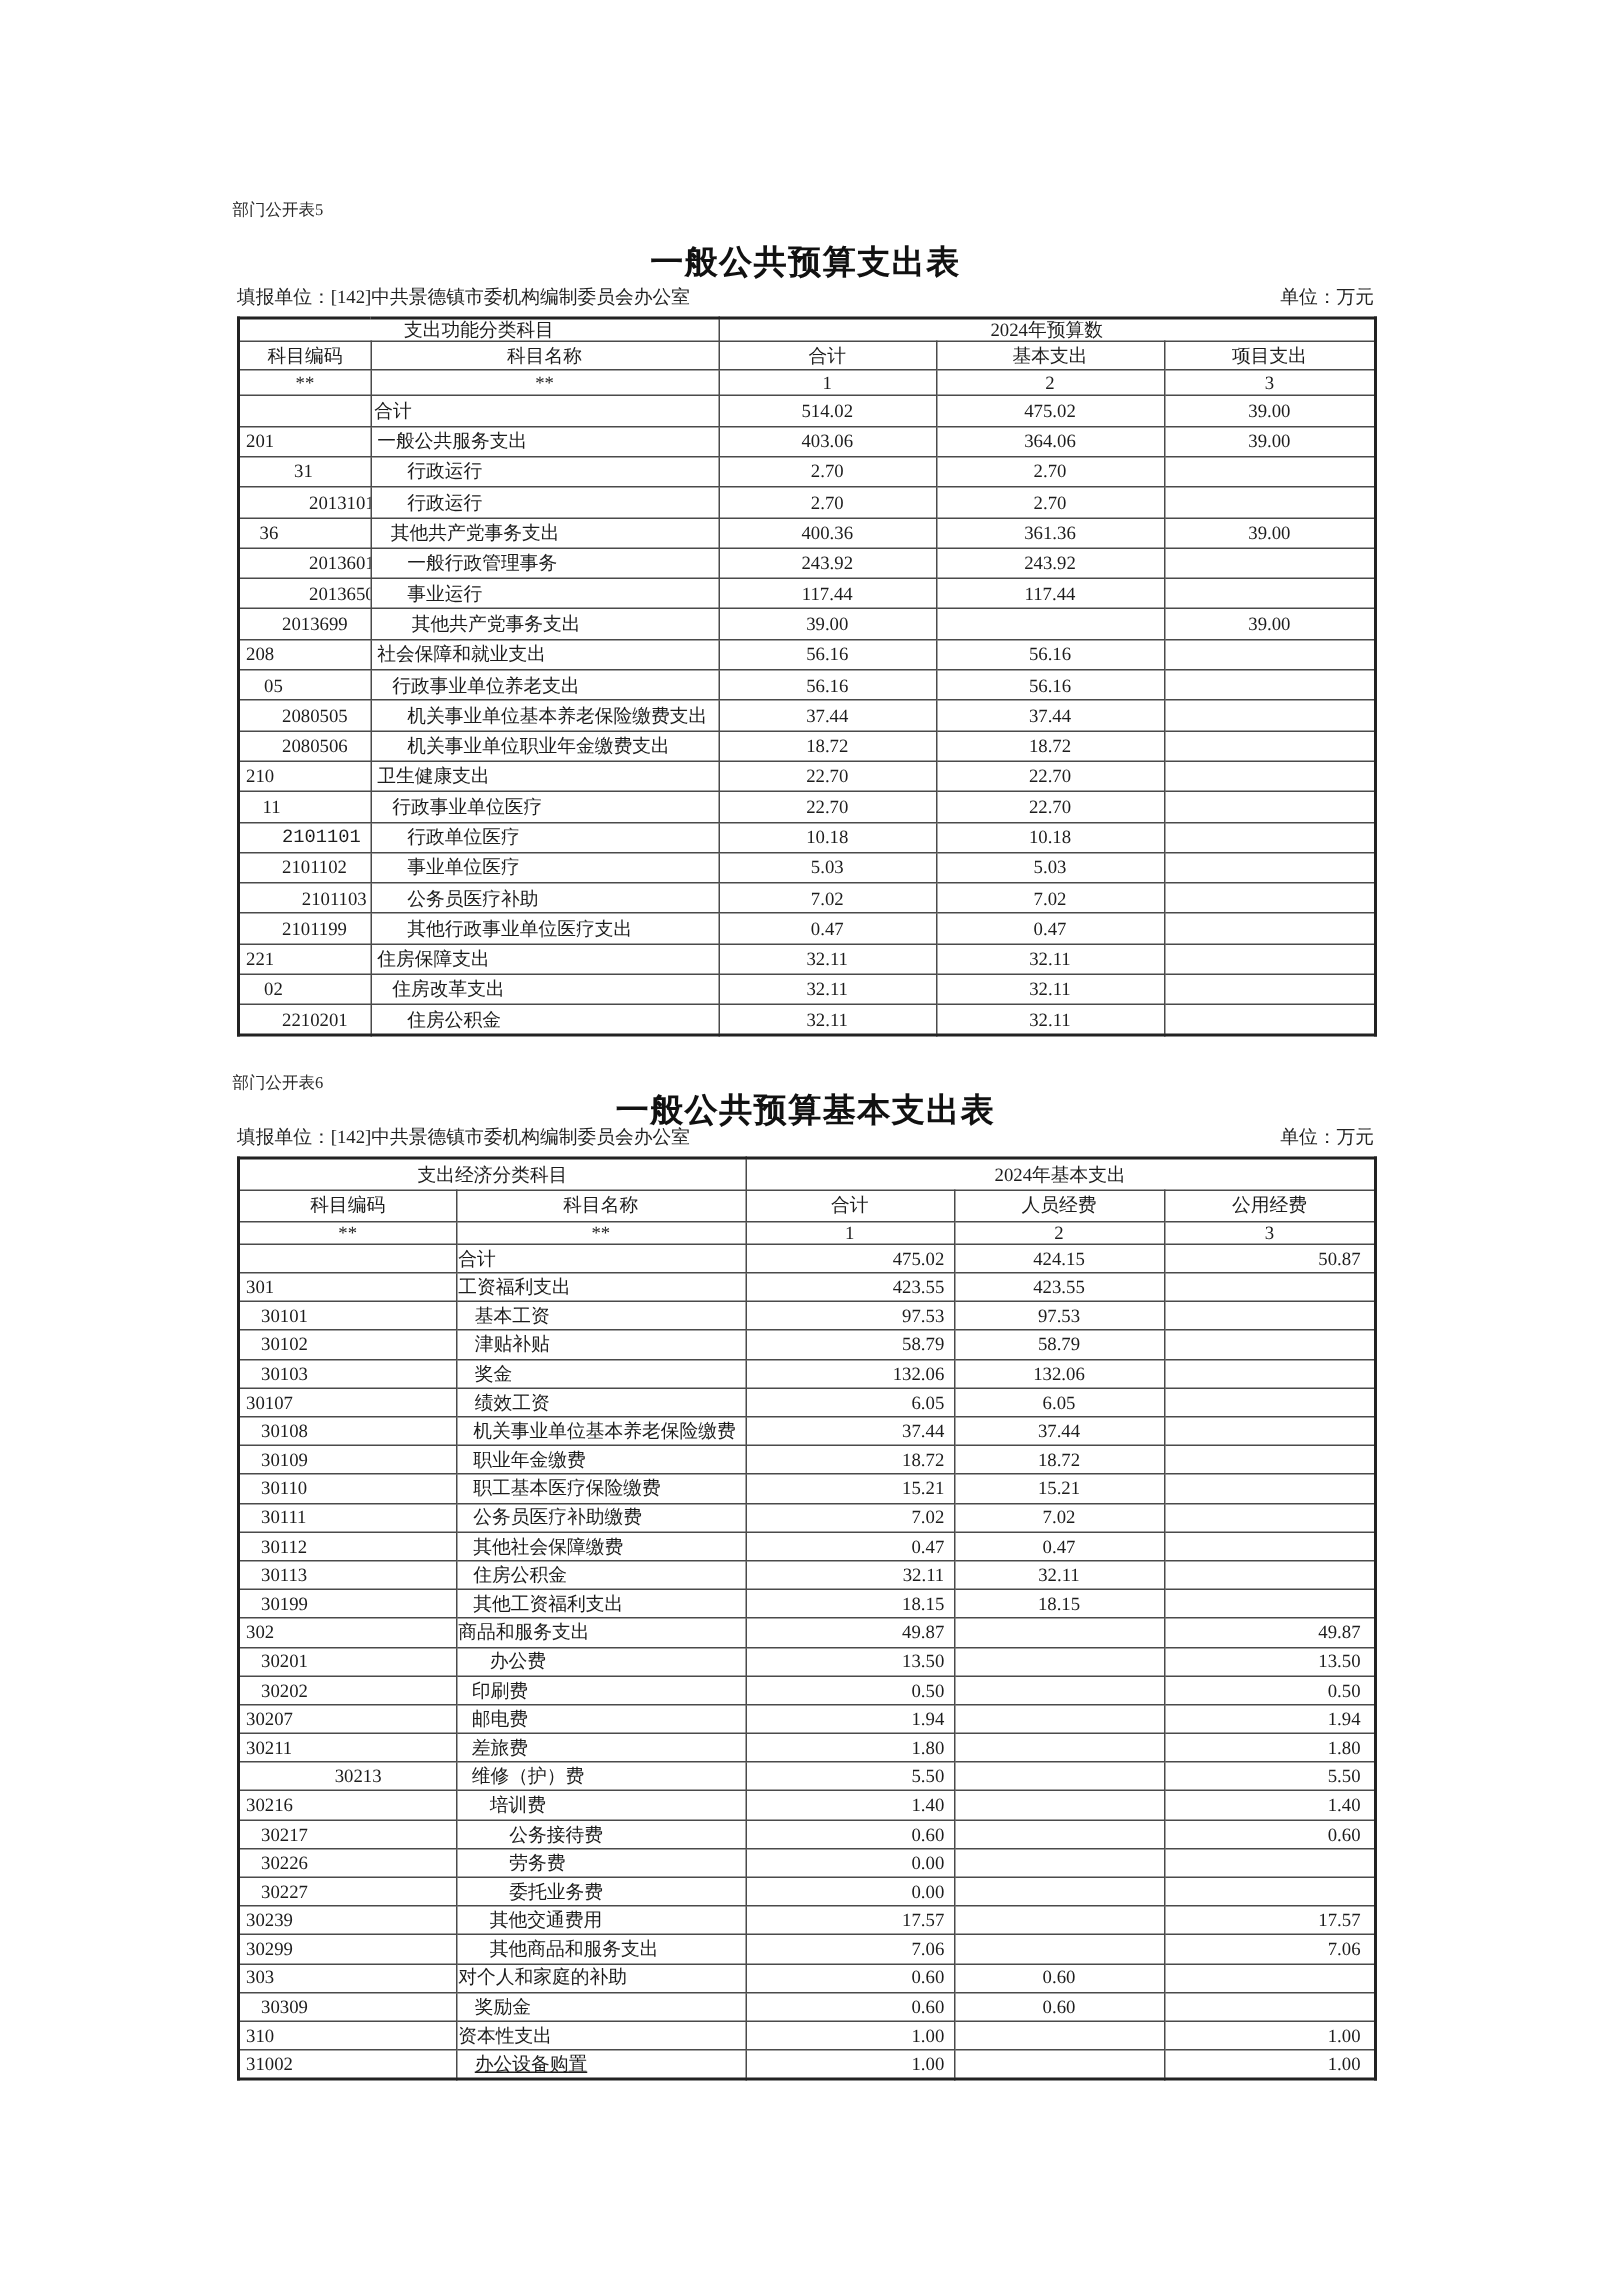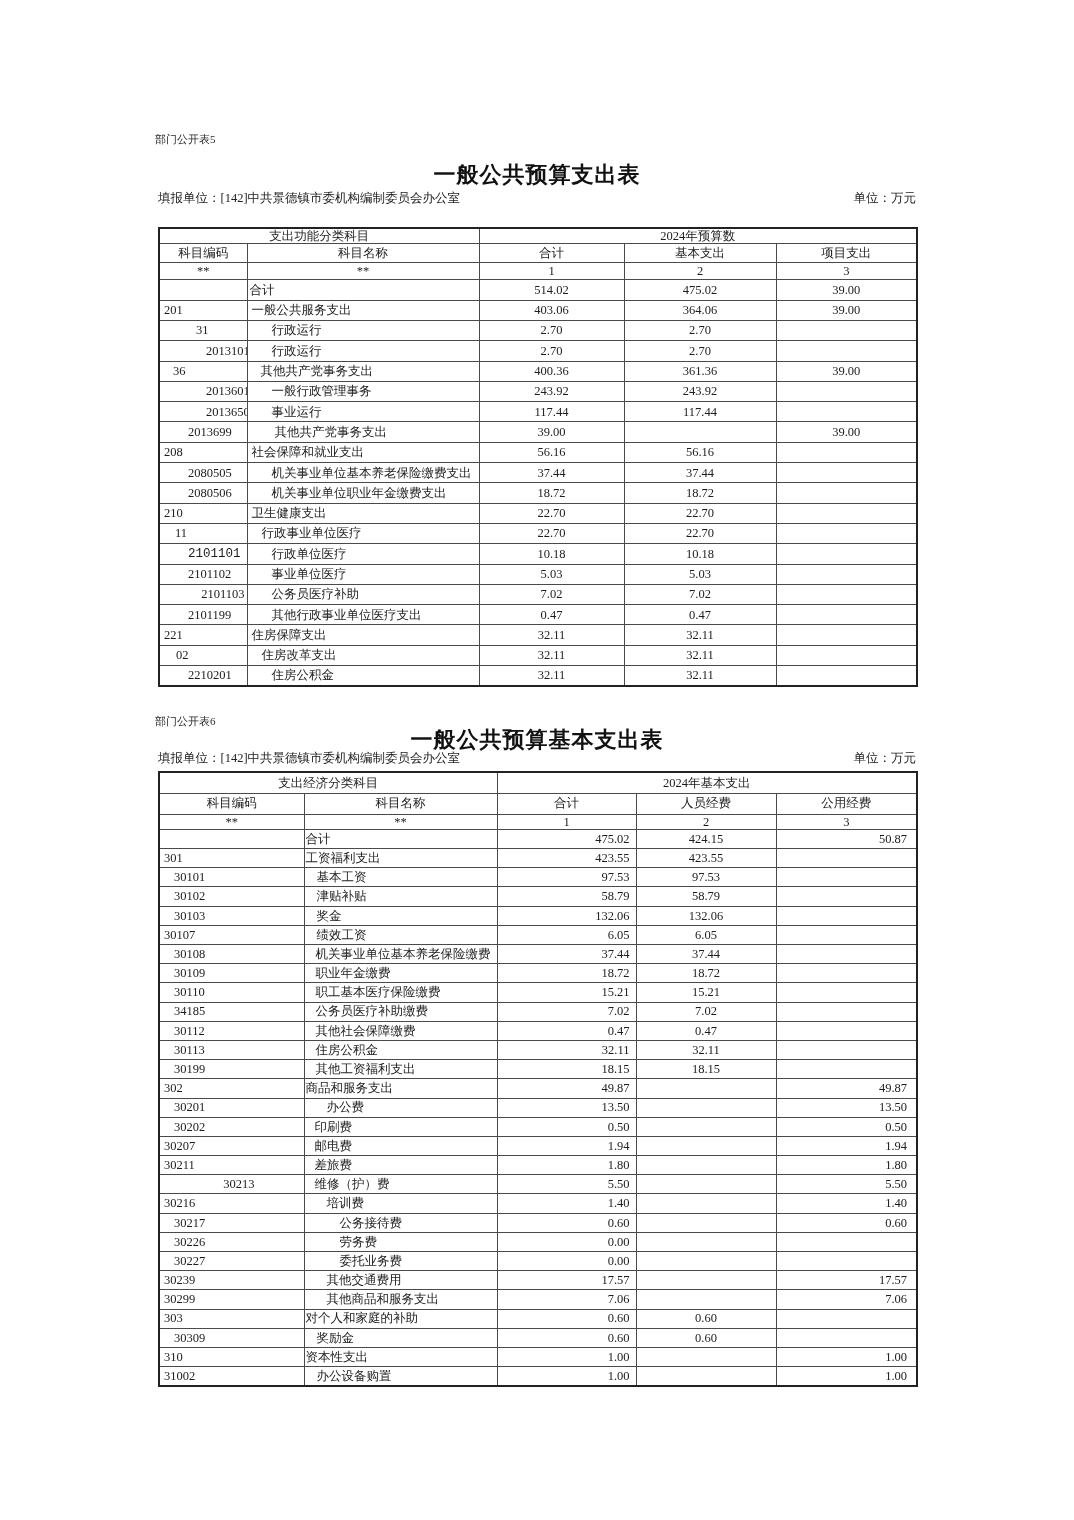--- a/index.html
+++ b/index.html
@@ -39,21 +39,21 @@
   .t2 tbody tr{height:19.2px}
   tr.idx-row td{text-align:center;}
   td.code,td.name{text-align:left;}
   
   .t1 td.v1,.t1 td.v2,.t1 td.v3{text-align:center;}
   
   .t2 td.v1{text-align:right;padding-right:6px;}
   .t2 td.v2{text-align:center;}
   .t2 td.v3{text-align:right;padding-right:9px;}
   
-  #label1{top:132px}#title1{top:160px}#meta1{top:190px}#table1{top:227px}
+  #label1{top:132px}#title1{top:160px}#meta1{top:190px}#table1{top:211px}
   #label2{top:714px}#title2{top:725px}#meta2{top:750px}#table2{top:771px}
 </style>
 </head>
 <body>
 
 <div class="page">
 
   <div id="label1" class="sheet-label">部门公开表5</div>
   <h1 id="title1" class="doc-title">一般公共预算支出表</h1>
   <div id="meta1" class="meta-row">
@@ -146,20 +146,27 @@
           <td class="v3">39.00</td>
         </tr>
         <tr>
           <td class="code" style="padding-left: 4px;">208</td>
           <td class="name" style="padding-left: 4px;">社会保障和就业支出</td>
           <td class="v1">56.16</td>
           <td class="v2">56.16</td>
           <td class="v3"></td>
         </tr>
         <tr>
+          <td class="code" style="padding-left: 16px;">05</td>
+          <td class="name" style="padding-left: 14px;">行政事业单位养老支出</td>
+          <td class="v1">56.16</td>
+          <td class="v2">56.16</td>
+          <td class="v3"></td>
+        </tr>
+        <tr>
           <td class="code" style="padding-left: 28px;">2080505</td>
           <td class="name" style="padding-left: 24px;">机关事业单位基本养老保险缴费支出</td>
           <td class="v1">37.44</td>
           <td class="v2">37.44</td>
           <td class="v3"></td>
         </tr>
         <tr>
           <td class="code" style="padding-left: 28px;">2080506</td>
           <td class="name" style="padding-left: 24px;">机关事业单位职业年金缴费支出</td>
           <td class="v1">18.72</td>
@@ -324,21 +331,21 @@
           <td class="v3"></td>
         </tr>
         <tr>
           <td class="code" style="padding-left: 14px;">30110</td>
           <td class="name" style="padding-left: 11px; margin-left: 32px;">职工基本医疗保险缴费</td>
           <td class="v1">15.21</td>
           <td class="v2">15.21</td>
           <td class="v3"></td>
         </tr>
         <tr>
-          <td class="code" style="padding-left: 14px;">34185</td>
+          <td class="code" style="padding-left: 14px;">30111</td>
           <td class="name" style="padding-left: 11px;">公务员医疗补助缴费</td>
           <td class="v1">7.02</td>
           <td class="v2">7.02</td>
           <td class="v3"></td>
         </tr>
         <tr>
           <td class="code" style="padding-left: 14px;">30112</td>
           <td class="name" style="padding-left: 11px;">其他社会保障缴费</td>
           <td class="v1">0.47</td>
           <td class="v2">0.47</td>
@@ -458,21 +465,21 @@
         </tr>
         <tr>
           <td class="code" style="padding-left: 4px;">310</td>
           <td class="name" style="padding-left: 1px;">资本性支出</td>
           <td class="v1">1.00</td>
           <td class="v2"></td>
           <td class="v3">1.00</td>
         </tr>
         <tr>
           <td class="code" style="padding-left: 4px;">31002</td>
-          <td class="name" style="padding-left: 12px;">办公设备购置</td>
+          <td class="name" style="padding-left: 12px; text-decoration: underline;">办公设备购置</td>
           <td class="v1">1.00</td>
           <td class="v2"></td>
           <td class="v3">1.00</td>
         </tr>
       </tbody>
   </table>
 
 </div>
 
 </body></html>

